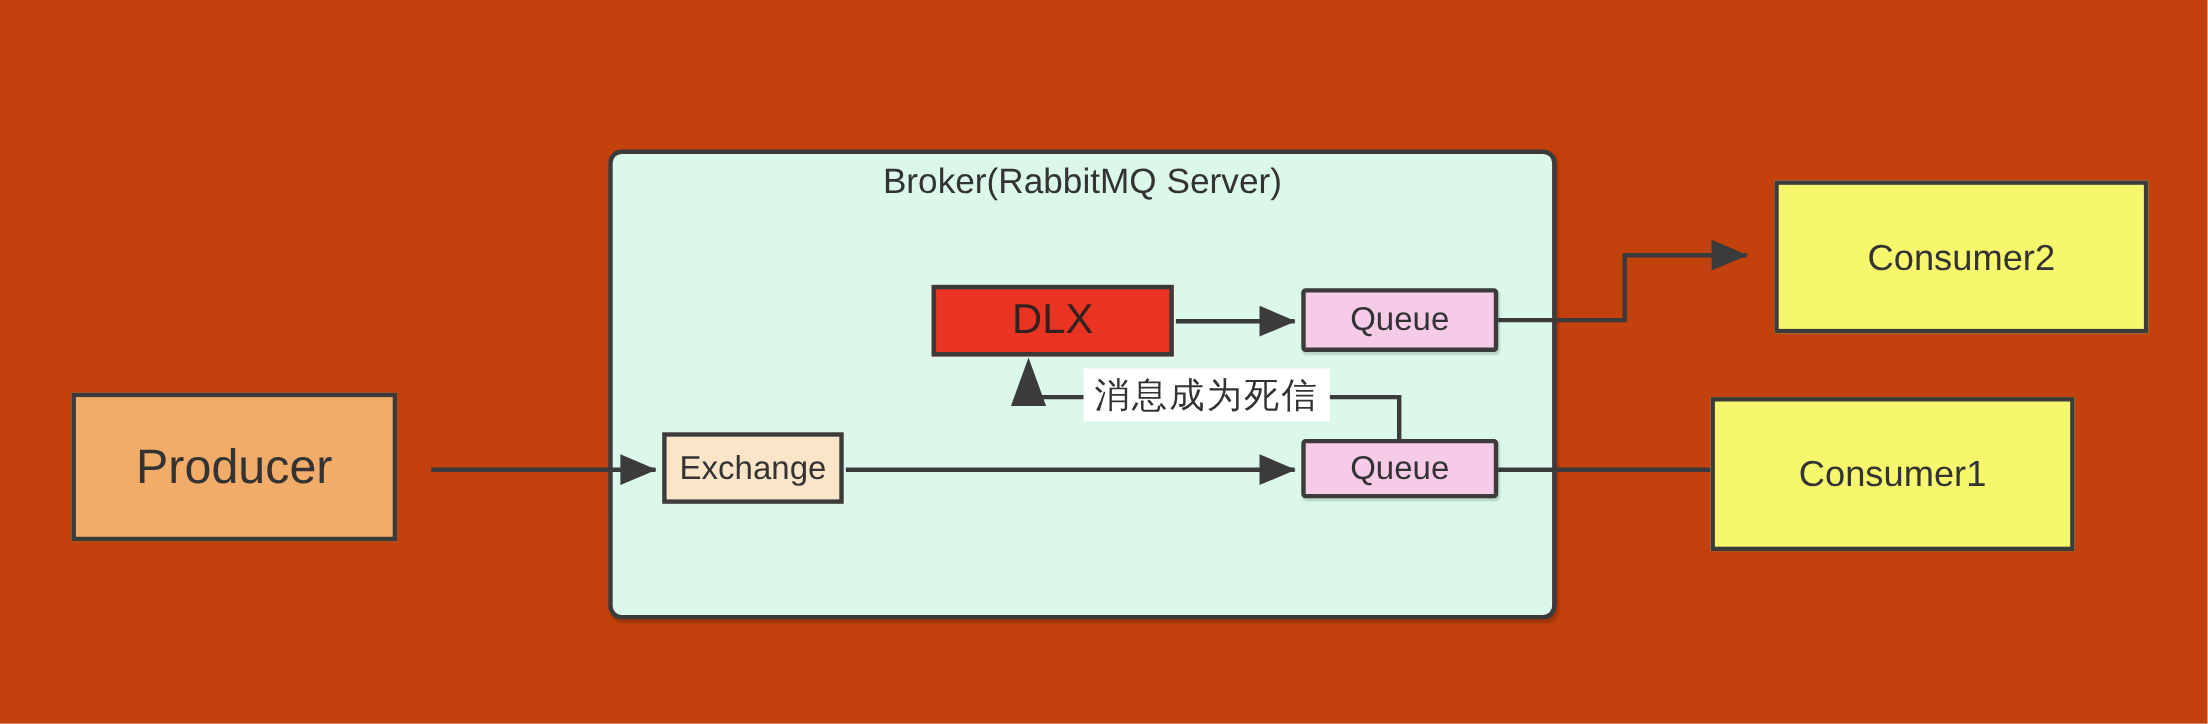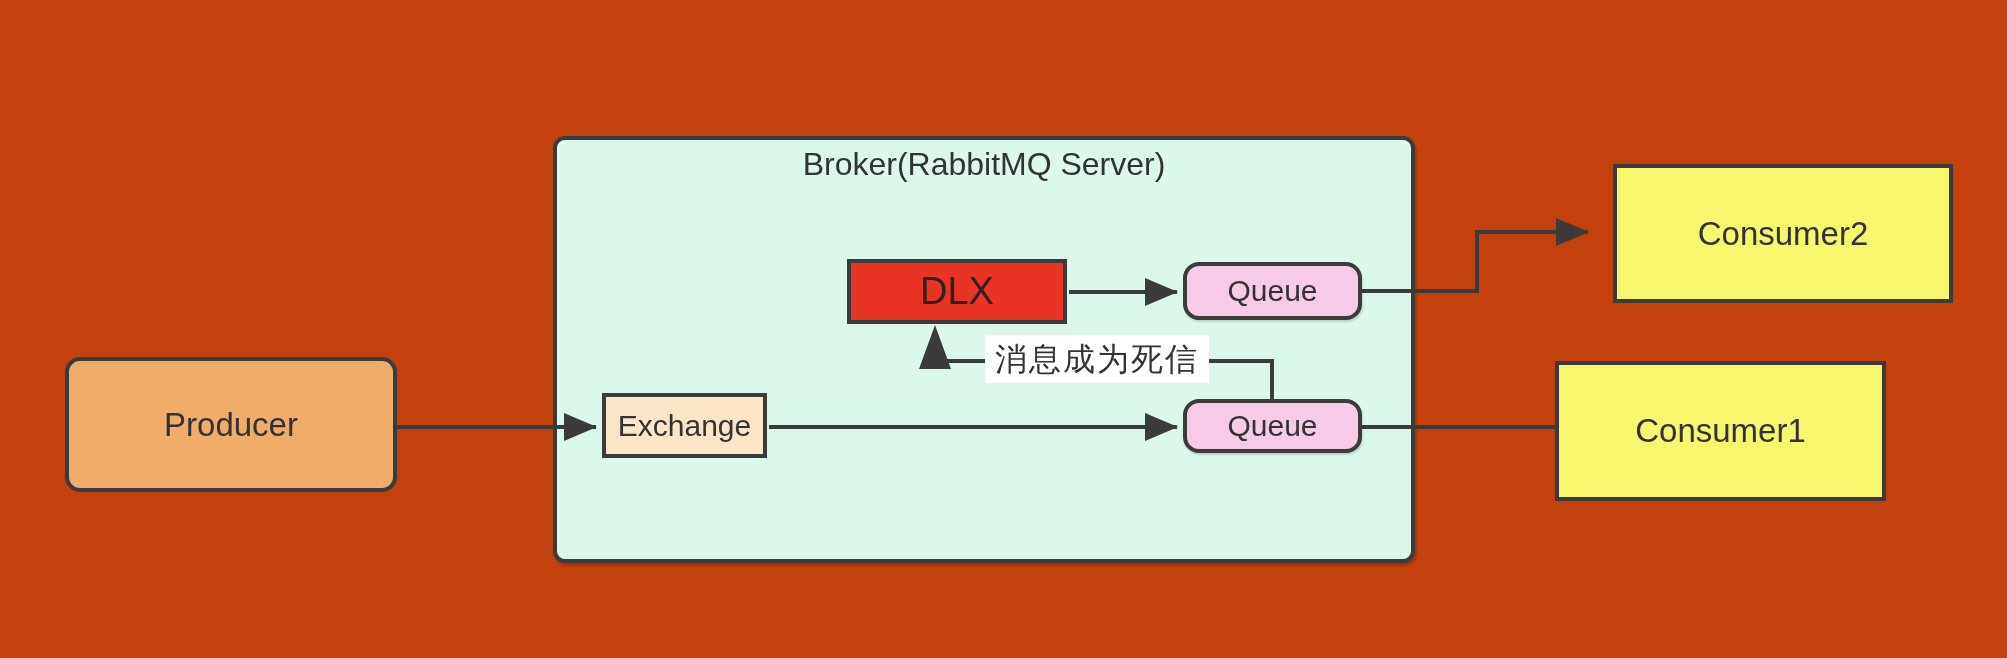--- a/index.html
+++ b/index.html
@@ -55,40 +55,39 @@
     display: flex;
     align-items: center;
     justify-content: center;
     border: 4px solid var(--c-line, #3b3b3b);
     box-sizing: border-box;
     color: #333333;
     z-index: 3;
     white-space: nowrap;
   }
   .node-producer {
-    left: 65px; top: 357px; width: 332px; height: 135px;
+    left: 65px; top: 357px; width: 296px; height: 135px;
     background: var(--c-producer, #f0ac68);
-    font-size: 33px;
-    border-radius: 15px;
+    font-size: 44px;
   }
   .node-exchange {
     left: 602px; top: 393px; width: 165px; height: 65px;
     background: var(--c-exchange, #fbe5c9);
     font-size: 30px;
     text-align: center;
   }
   .node-dlx {
     left: 847px; top: 259px; width: 220px; height: 65px;
     background: var(--c-dlx, #ea3423);
     color: #33211f;
     font-size: 38px;
   }
   .node-queue {
     background: var(--c-queue, #f6cbe8);
-    border-radius: 16px;
+    border-radius: 4px;
     font-size: 30px;
     box-shadow: 1px 2px 2px rgba(0,0,0,0.15);
   }
   .node-queue-top  { left: 1183px; top: 262px; width: 179px; height: 58px; }
   .node-queue-bottom { left: 1183px; top: 399px; width: 179px; height: 54px; }
   .node-consumer {
     background: var(--c-consumer, #f7f76d);
     font-size: 33px;
   }
   .node-consumer2 { left: 1594px; top: 164px; width: 340px; height: 139px; margin-left: 19px; }

